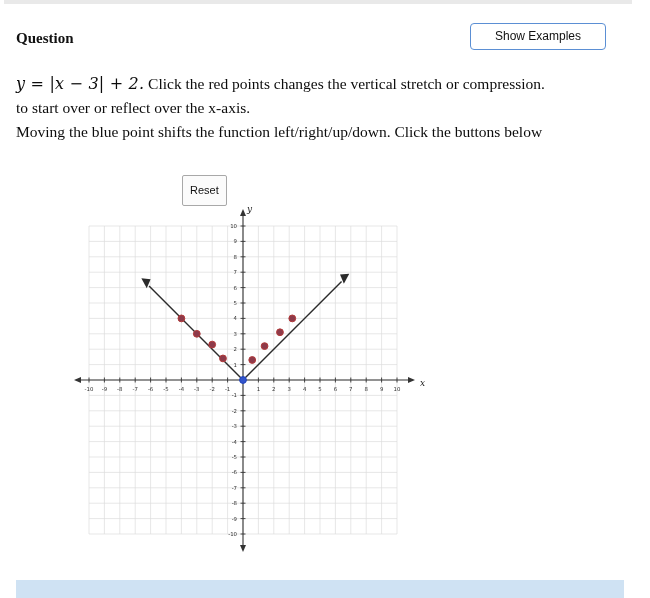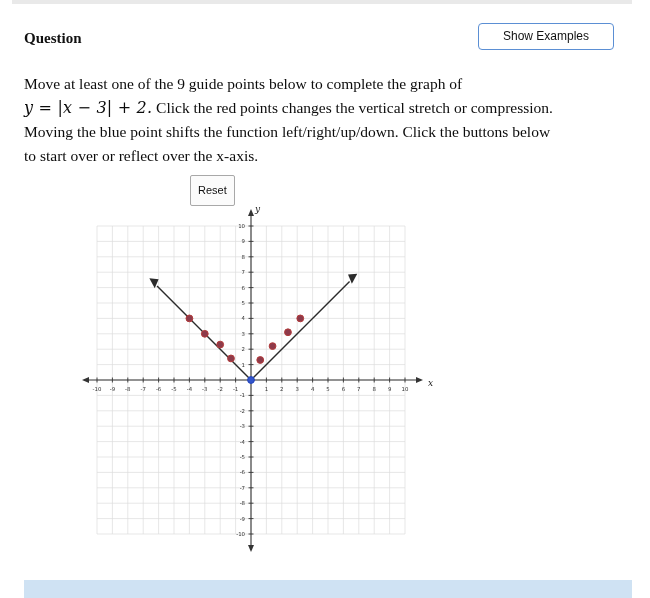--- a/index.html
+++ b/index.html
@@ -9,21 +9,21 @@
   }
   body {
     width: 650px;
     height: 598px;
     position: relative;
     font-family: "Liberation Serif", serif;
     overflow: hidden;
   }
   .page {
     position: absolute;
-    left: 12px; top: 0;
+    left: 4px; top: 0;
     width: 632px;
     height: 598px;
     background: #ffffff;
     box-sizing: border-box;
   }
   .right-gutter {
     position: absolute;
     left: 632px; top: 0;
     width: 18px; height: 598px;
     background: #ffffff;
@@ -118,26 +118,25 @@
 <div class="page">
 
   <div class="topbar"></div>
 
   <div class="header-row">
     <div class="question-title">Question</div>
     <button class="show-examples">Show Examples</button>
   </div>
 
   <div class="prompt">
-    <div>Move at least one of the 9 guide points below to complete the graph of</div>
     <div>
       <span class="math">y = |x − 3| + 2.</span><span> Click the red points changes the vertical stretch or compression.</span>
     </div>
+    <div>to start over or reflect over the x-axis.</div>
     <div>Moving the blue point shifts the function left/right/up/down. Click the buttons below</div>
-    <div>to start over or reflect over the x-axis.</div>
   </div>
 
   <div class="btn-row">
     <button class="small-btn">Reset</button>
   </div>
 
   <div class="graph-wrap">
     <svg class="graph-svg" width="380" height="360" viewBox="0 0 380 360">
       <g id="grid">
           <line x1="25" y1="26" x2="25" y2="334" stroke="#dcdcdc" stroke-width="0.7"></line>

